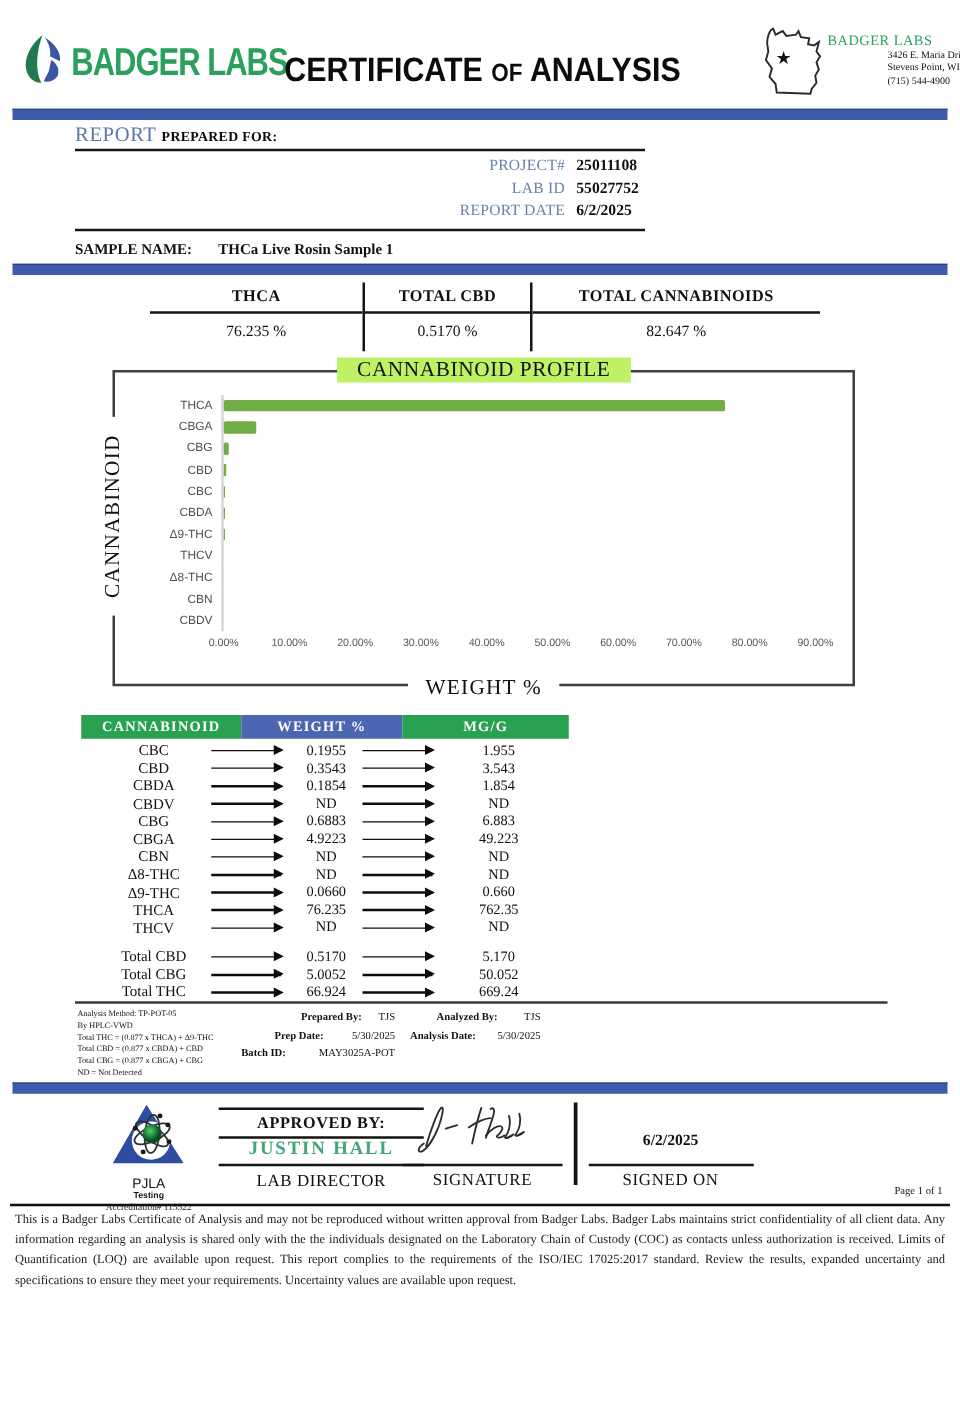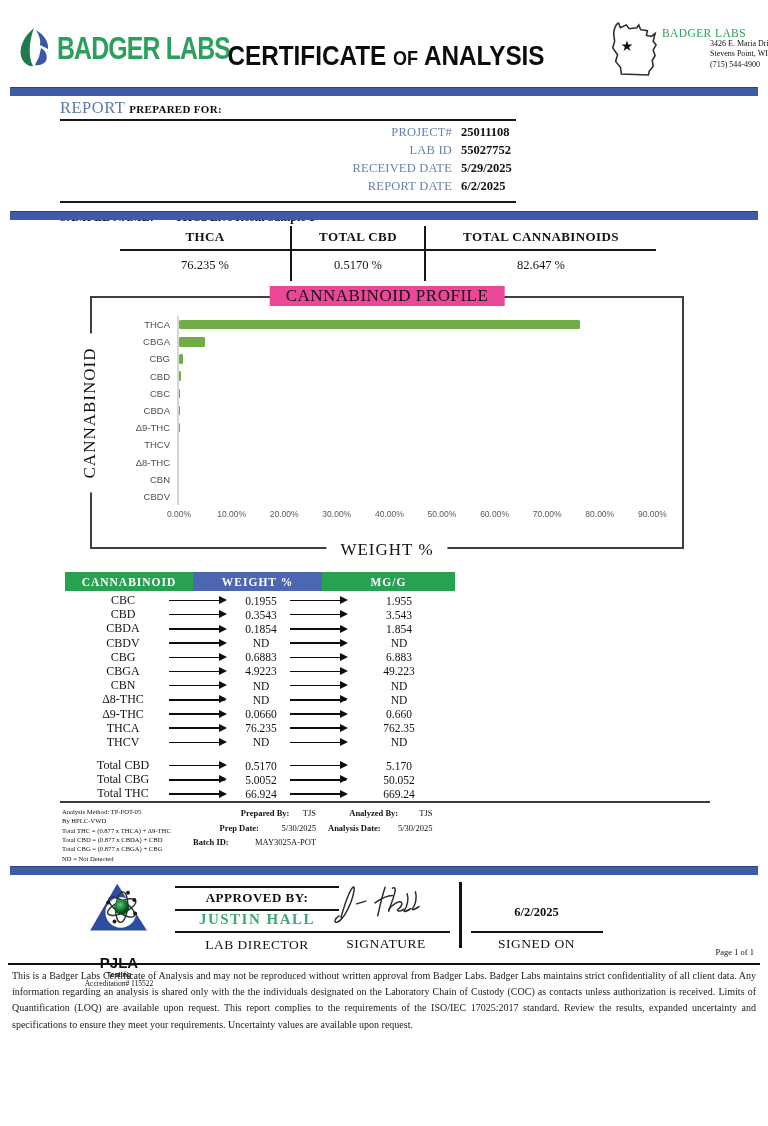--- a/index.html
+++ b/index.html
@@ -37,21 +37,21 @@
 
   
   .summary{position:absolute;left:120px;top:226px;width:536px;display:grid;grid-template-columns:170px 136px 230px;}
   .sum-col{text-align:center;}
   .sum-col.mid{border-left:2px solid #161616;border-right:2px solid #161616;}
   .sum-h{font-weight:700;font-size:13px;letter-spacing:.4px;padding:3px 0 4px;border-bottom:2px solid #161616;}
   .sum-v{font-size:12.5px;padding:7px 0 8px;}
 
   
   .chart{position:absolute;left:90px;top:296px;width:594px;height:253px;border:2.5px solid #3f3f3f;box-sizing:border-box;}
-  .chart-title{position:absolute;top:-12px;left:50%;transform:translateX(-50%);background:#ec4899;
+  .chart-title{position:absolute;top:-12px;left:50%;transform:translateX(-50%);background:#bef264;
                padding:0 16px;font-size:17px;letter-spacing:.5px;white-space:nowrap;}
   .chart-ylab{position:absolute;top:46%;left:-2px;transform:translate(-50%,-50%) rotate(-90deg);background:#fff;
               padding:0 14px;font-size:17px;letter-spacing:1px;white-space:nowrap;}
   .chart-xlab{position:absolute;bottom:-13px;left:50%;transform:translateX(-50%);background:#fff;
               padding:0 14px;font-size:17px;letter-spacing:1px;white-space:nowrap;}
   .plot{position:absolute;left:14px;top:18px;right:6px;}
   .crow{display:flex;align-items:center;height:17.2px;}
   .clabel{flex:0 0 64px;padding-right:7px;text-align:right;
           font-family:"Liberation Sans",sans-serif;font-size:9.5px;color:#4f4f4f;}
   .ctrack{flex:1;align-self:stretch;display:flex;align-items:center;border-left:2px solid #d6d6d6;}
@@ -79,21 +79,21 @@
   .fn-left{position:absolute;left:2px;top:4px;font-size:6.6px;line-height:1.42;color:#101010;}
   .fn-col{position:absolute;top:5px;}
   .fn-mid{left:133px;} .fn-right{left:268px;}
   .fn-row{display:flex;height:14.5px;font-size:8.5px;justify-content:flex-end;}
   .fn-lbl{font-weight:700;}
   .fn-mid .fn-lbl{width:54px;} .fn-right .fn-lbl{width:62px;}
   .fn-val{padding-left:8px;white-space:nowrap;}
 
   
   .pjla{position:absolute;left:58px;top:881px;width:122px;text-align:center;}
-  .pjla-org{font-family:"Liberation Sans",sans-serif;font-weight:700;font-size:15px;margin-top:15px;}
+  .pjla-org{font-family:"Liberation Sans",sans-serif;font-weight:400;font-size:11px;margin-top:1px;}
   .pjla-sub{font-family:"Liberation Sans",sans-serif;font-weight:700;font-size:7px;}
   .pjla-acc{font-size:7.5px;margin-top:1px;text-align:center;}
   .approved{position:absolute;left:175px;top:886px;width:164px;text-align:center;}
   .app-top{border-top:2px solid #141414;}
   .app-label{font-weight:700;font-size:13px;letter-spacing:.5px;padding:2px 0 3px;border-bottom:2px solid #141414;}
   .app-name{color:#41a678;font-weight:700;font-size:15px;letter-spacing:1.5px;padding:0 0 3px;border-bottom:2px solid #141414;}
   .app-title{font-size:13.5px;letter-spacing:.5px;padding:4px 0 0;}
   .sigblock{position:absolute;left:322px;top:880px;display:flex;}
   .sig-col{width:128px;height:72px;display:flex;flex-direction:column;justify-content:flex-end;text-align:center;}
   .sig-rule{border-top:2px solid #141414;margin-top:2px;padding-top:3px;font-size:13.5px;letter-spacing:.5px;}
@@ -152,24 +152,20 @@
       <span class="prepared">PREPARED FOR:</span>
     </div>
     <div class="report-fields">
         <div class="rfield">
           <span class="lbl">PROJECT#</span>
           <span class="val">25011108</span>
         </div>
         <div class="rfield">
           <span class="lbl">LAB ID</span>
           <span class="val">55027752</span>
-        </div>
-        <div class="rfield">
-          <span class="lbl">RECEIVED DATE</span>
-          <span class="val">5/29/2025</span>
         </div>
         <div class="rfield">
           <span class="lbl">REPORT DATE</span>
           <span class="val">6/2/2025</span>
         </div>
       </div>
     <div class="sample-row">
       <span>SAMPLE NAME:</span>
       <span class="sn-val">THCa Live Rosin Sample 1</span>
     </div>

